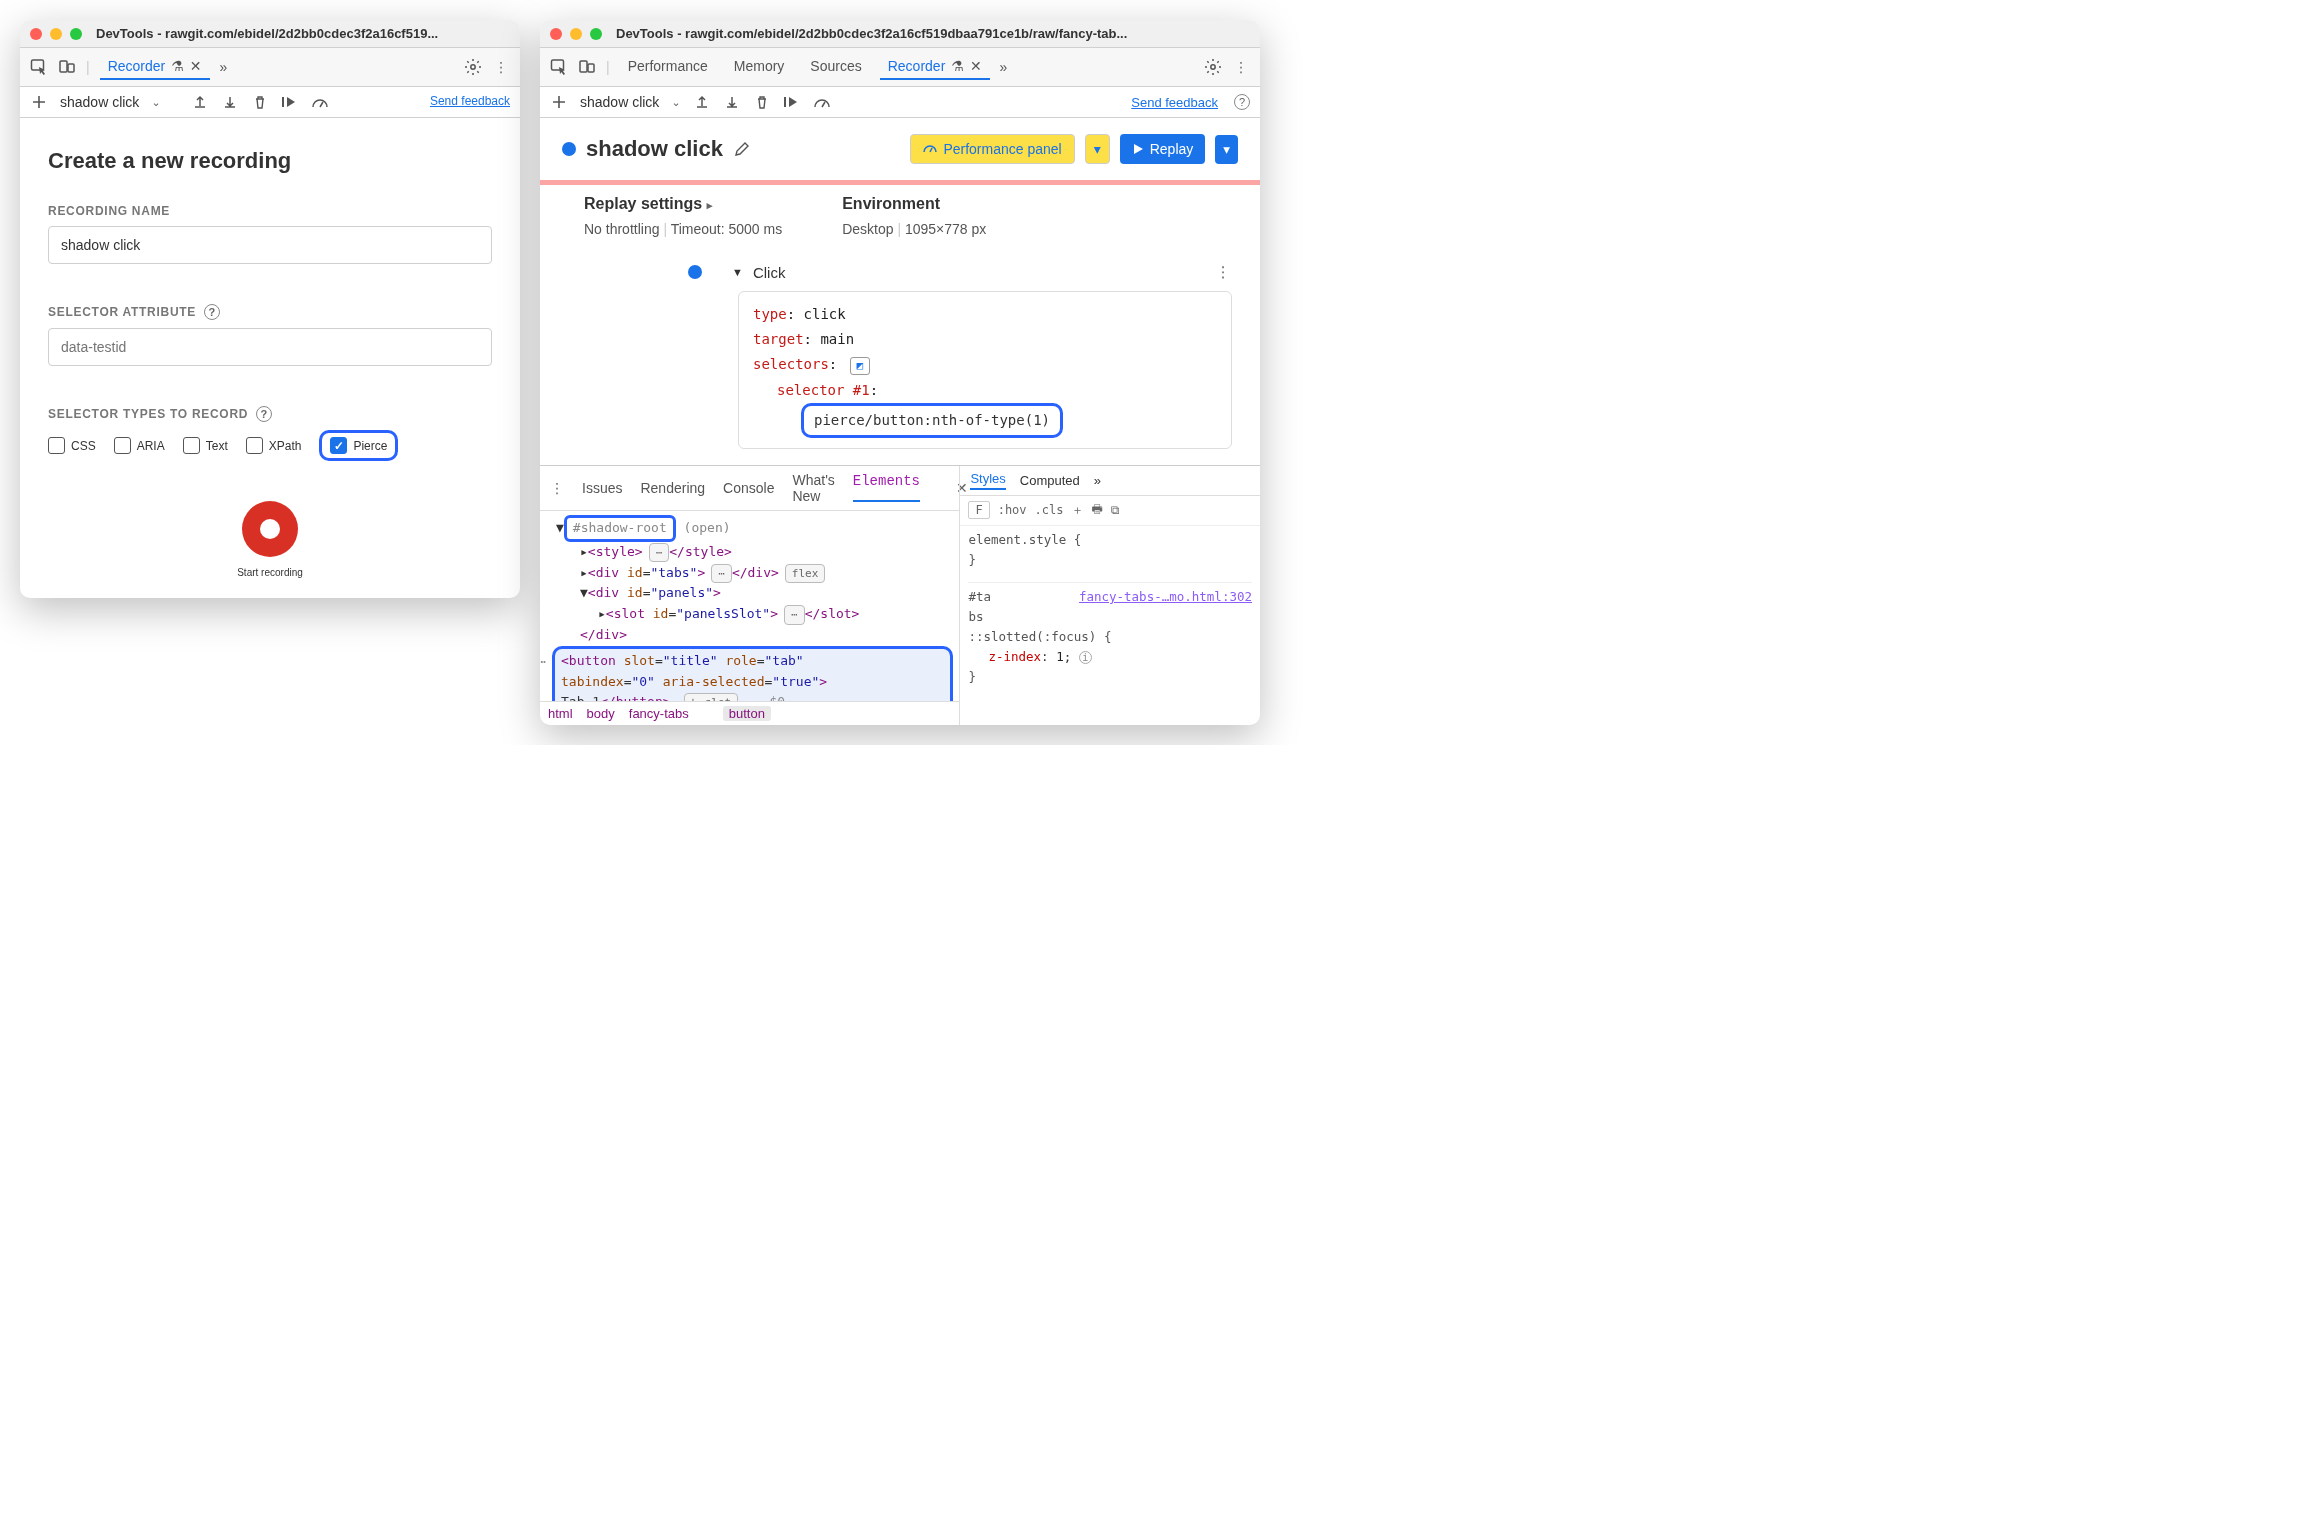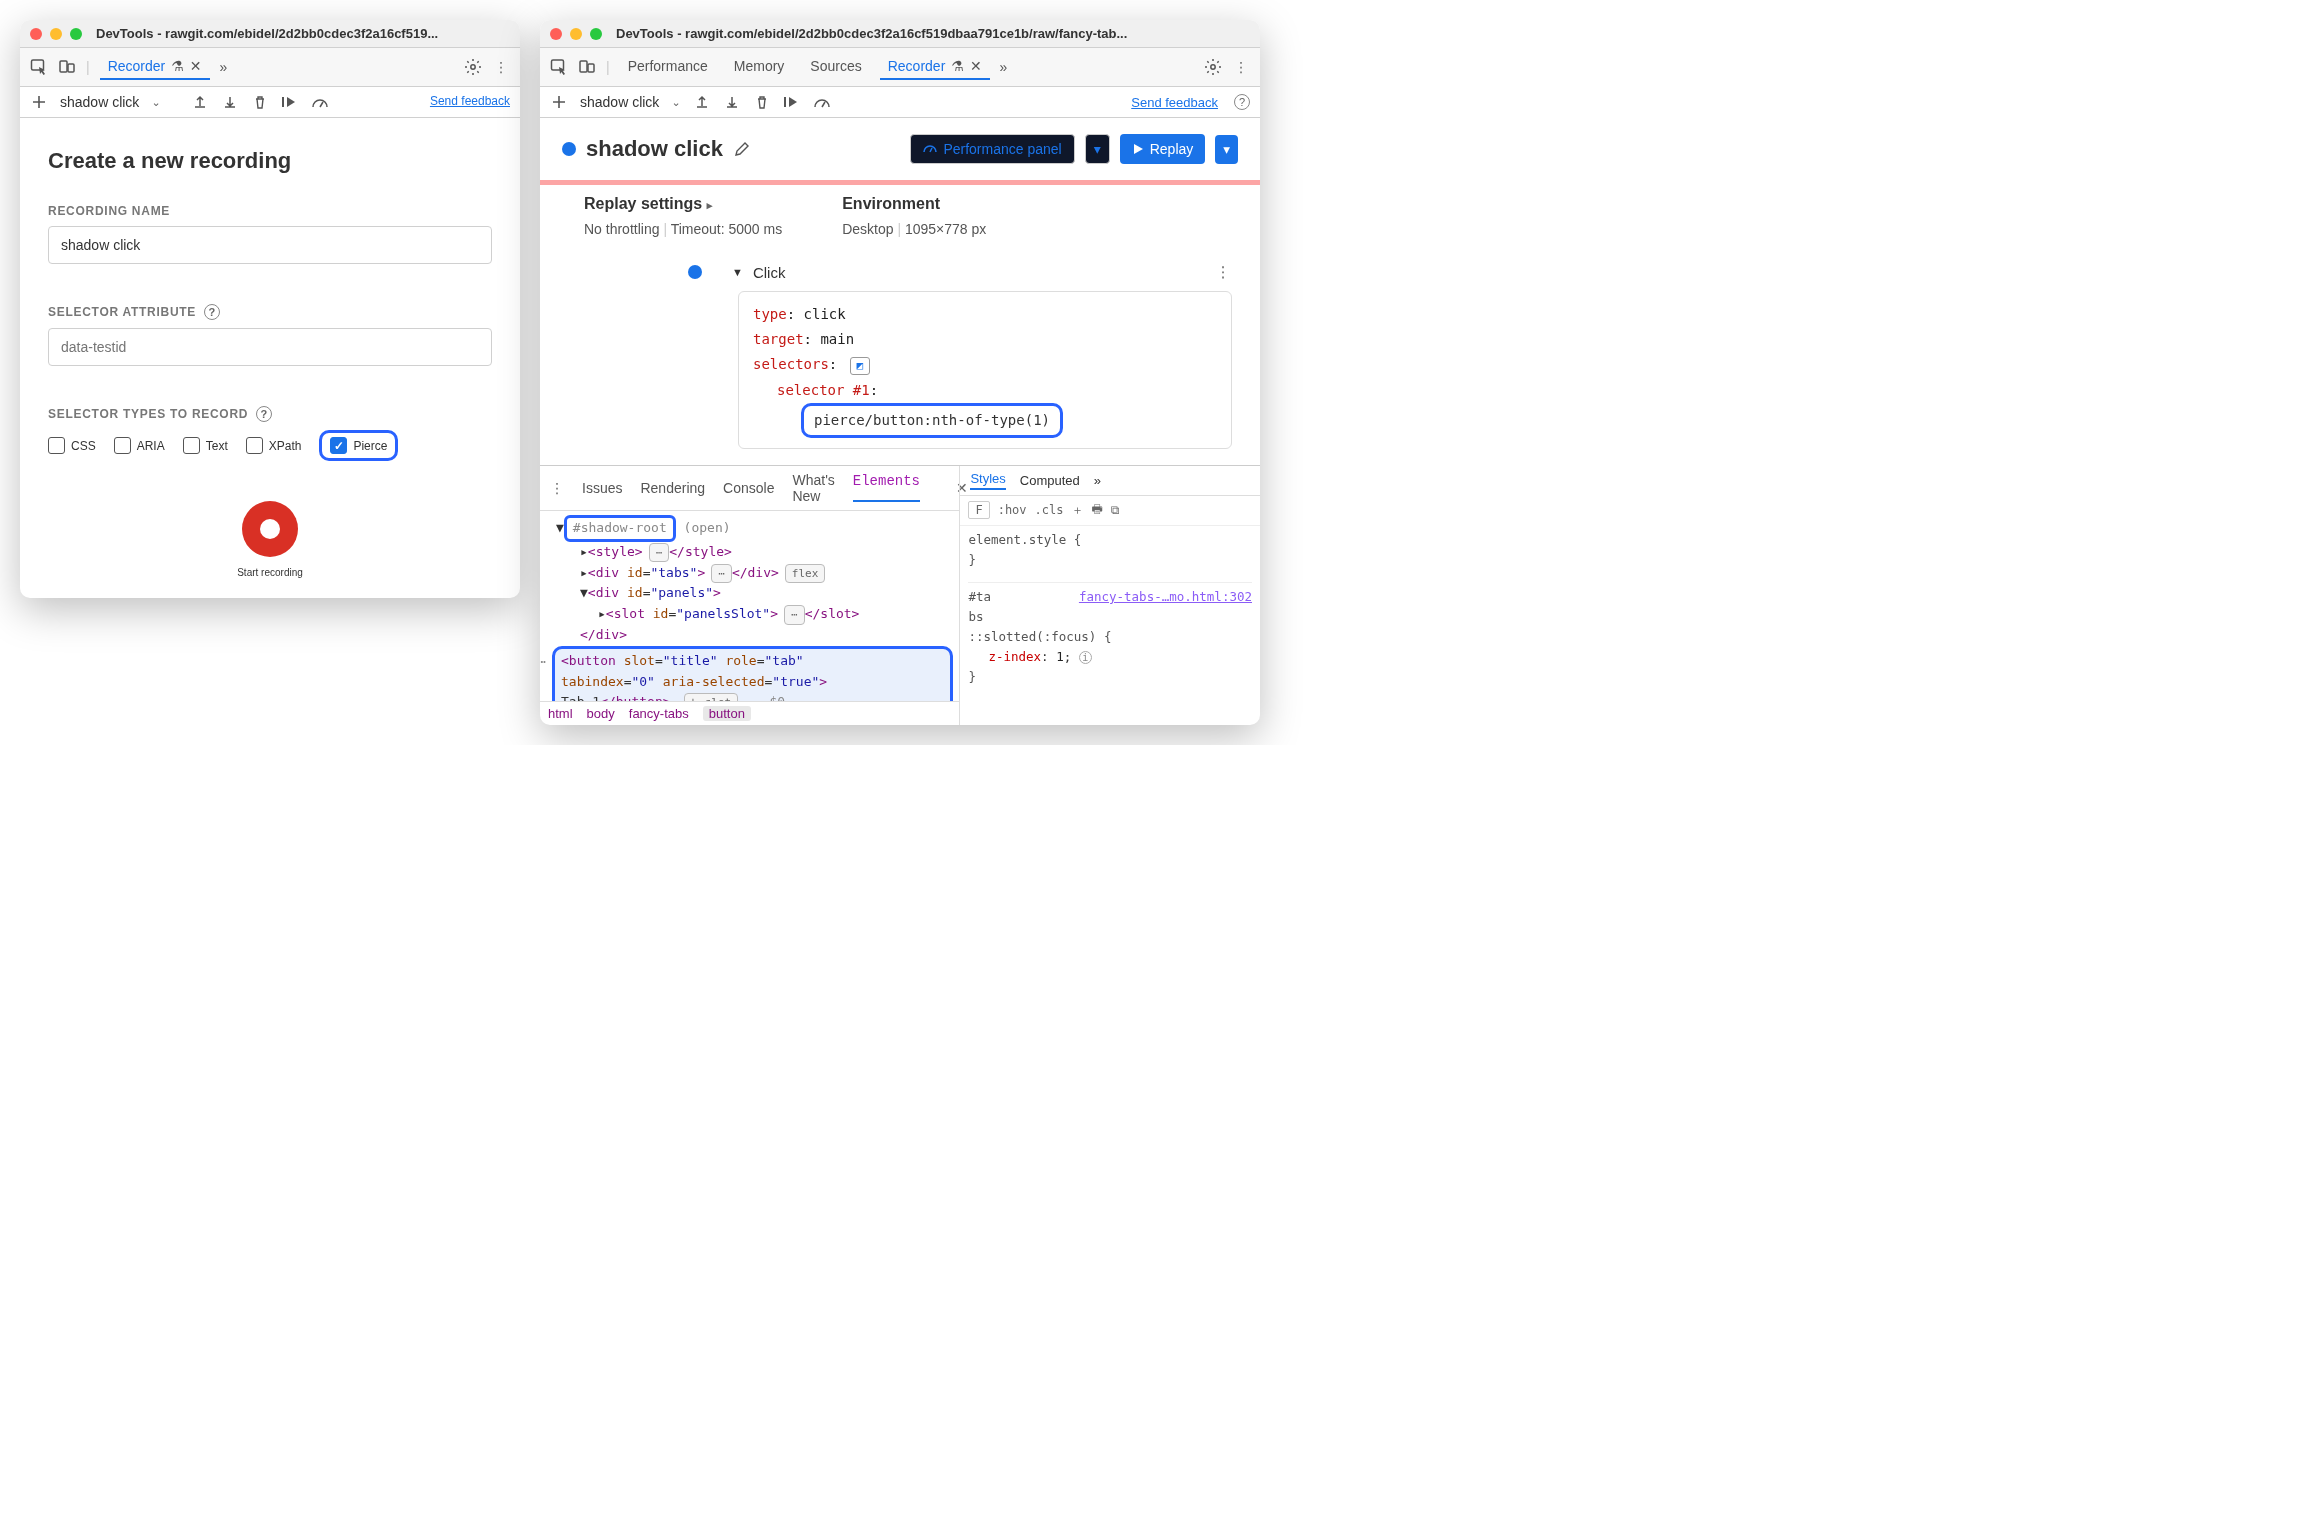--- a/index.html
+++ b/index.html
@@ -85,21 +85,21 @@
   .recbtn { width:56px;height:56px;border-radius:50%;background:#d93025;margin:0 auto 10px;display:flex;align-items:center;justify-content:center; }
   .recbtn::after{content:"";width:20px;height:20px;border-radius:50%;background:#fff;}
   .recbtn-label { font-size:10px; }
   
   .row { display:flex; align-items:center; gap:10px; padding:16px 22px; }
   .bigtitle { font-size:22px; font-weight:600; }
   .bluedot { width:14px;height:14px;border-radius:50%;background:#1a73e8; }
   .pill-btn {
     display:flex;align-items:center;gap:6px;
     border:1px solid #ccc;border-radius:4px;padding:6px 12px;font-size:14px;
-    background:#0f172a;
+    background:#fde047;
   }
   .pill-btn.blue { color:#1a73e8; border-color:#ccc; }
   .replay-btn { background:#1a73e8; color:#fff; border:none; border-radius:4px; padding:7px 12px; display:flex;align-items:center;gap:6px;font-size:14px;font-weight:500;}
   .dropdown-seg { background:#1a73e8;color:#fff;border:none;border-radius:4px;padding:7px 8px;}
   .settings-panel { padding:10px 44px 20px; border-top:5px solid #fca5a5; }
   .sp-head { font-size:16px; font-weight:600; margin-bottom:8px; }
   .sp-line { color:#555; font-size:14px; }
   .sp-cols { display:flex; gap:60px; }
   .step-panel { padding:6px 28px 10px; }
   .step-head { display:flex; align-items:center; gap:10px; font-size:15px; }
@@ -119,21 +119,21 @@
   .drawer-right { flex:1; border-left:1px solid #ddd; display:flex; flex-direction:column; font-size:13px;}
   .drawer-tabs { display:flex; gap:18px; padding:6px 10px; border-bottom:1px solid #ddd; font-size:14px; color:#555; align-items:center;}
   .drawer-tabs .active { color:#a21caf; border-bottom:2px solid #1a73e8; padding-bottom:11px;font-family:Liberation Mono, monospace;}
   .dom { font-family:Menlo,Monaco,Consolas,monospace; font-size:13px; padding:4px 6px; overflow:hidden; line-height:1.6;}
   .dom .tag{color:#881280;} .dom .attr{color:#994500;} .dom .val{color:#1a1aa6;}
   .shadow-hl { border:3px solid #2962ff;border-radius:6px;padding:0 6px;display:inline-block;color:#888;}
   .dom-hl { border:3px solid #2962ff;border-radius:10px;padding:2px 6px;display:block;background:#e9f0fc;}
   .dom-plain { color:#888;}
   .dom-flex-badge{display:inline-block;border:1px solid #bbb;border-radius:4px;padding:0 6px;font-size:11px;color:#666;background:#f5f5f5;margin-left:6px;}
   .crumbs { border-top:1px solid #ddd;padding:4px 8px;font-size:13px;color:#881280;display:flex;gap:14px;}
-  .crumbs .sel{background:#e8e8e8;padding:0 6px;border-radius:3px;color:#881280;}
+  .crumbs .sel{background:#e8e8e8;padding:0 6px;border-radius:3px;color:#881280;margin-left:20px;}
   .styles-tabs{display:flex;gap:14px;padding:5px 10px;border-bottom:1px solid #ddd;font-size:13px;align-items:center;}
   .styles-tabs .active{color:#1a73e8;border-bottom:2px solid #1a73e8;padding-bottom:2px;}
   .styles-tool{display:flex;gap:8px;padding:4px 8px;border-bottom:1px solid #eee;font-family:Menlo,monospace;font-size:12px;color:#666;align-items:center;}
   .styles-body{font-family:Menlo,Monaco,Consolas,monospace;font-size:12.5px;padding:4px 8px;line-height:1.6;overflow:hidden;}
   .css-sel{color:#555;} .css-prop{color:#c80000;} .css-val{color:#222;}
   .more-dots{width:18px;text-align:center;color:#666;}
   .chev{font-size:11px;color:#666;}
   .vbar{color:#ccc;}
   .small-ico{font-size:14px;color:#555;}
   svg{display:block;}

